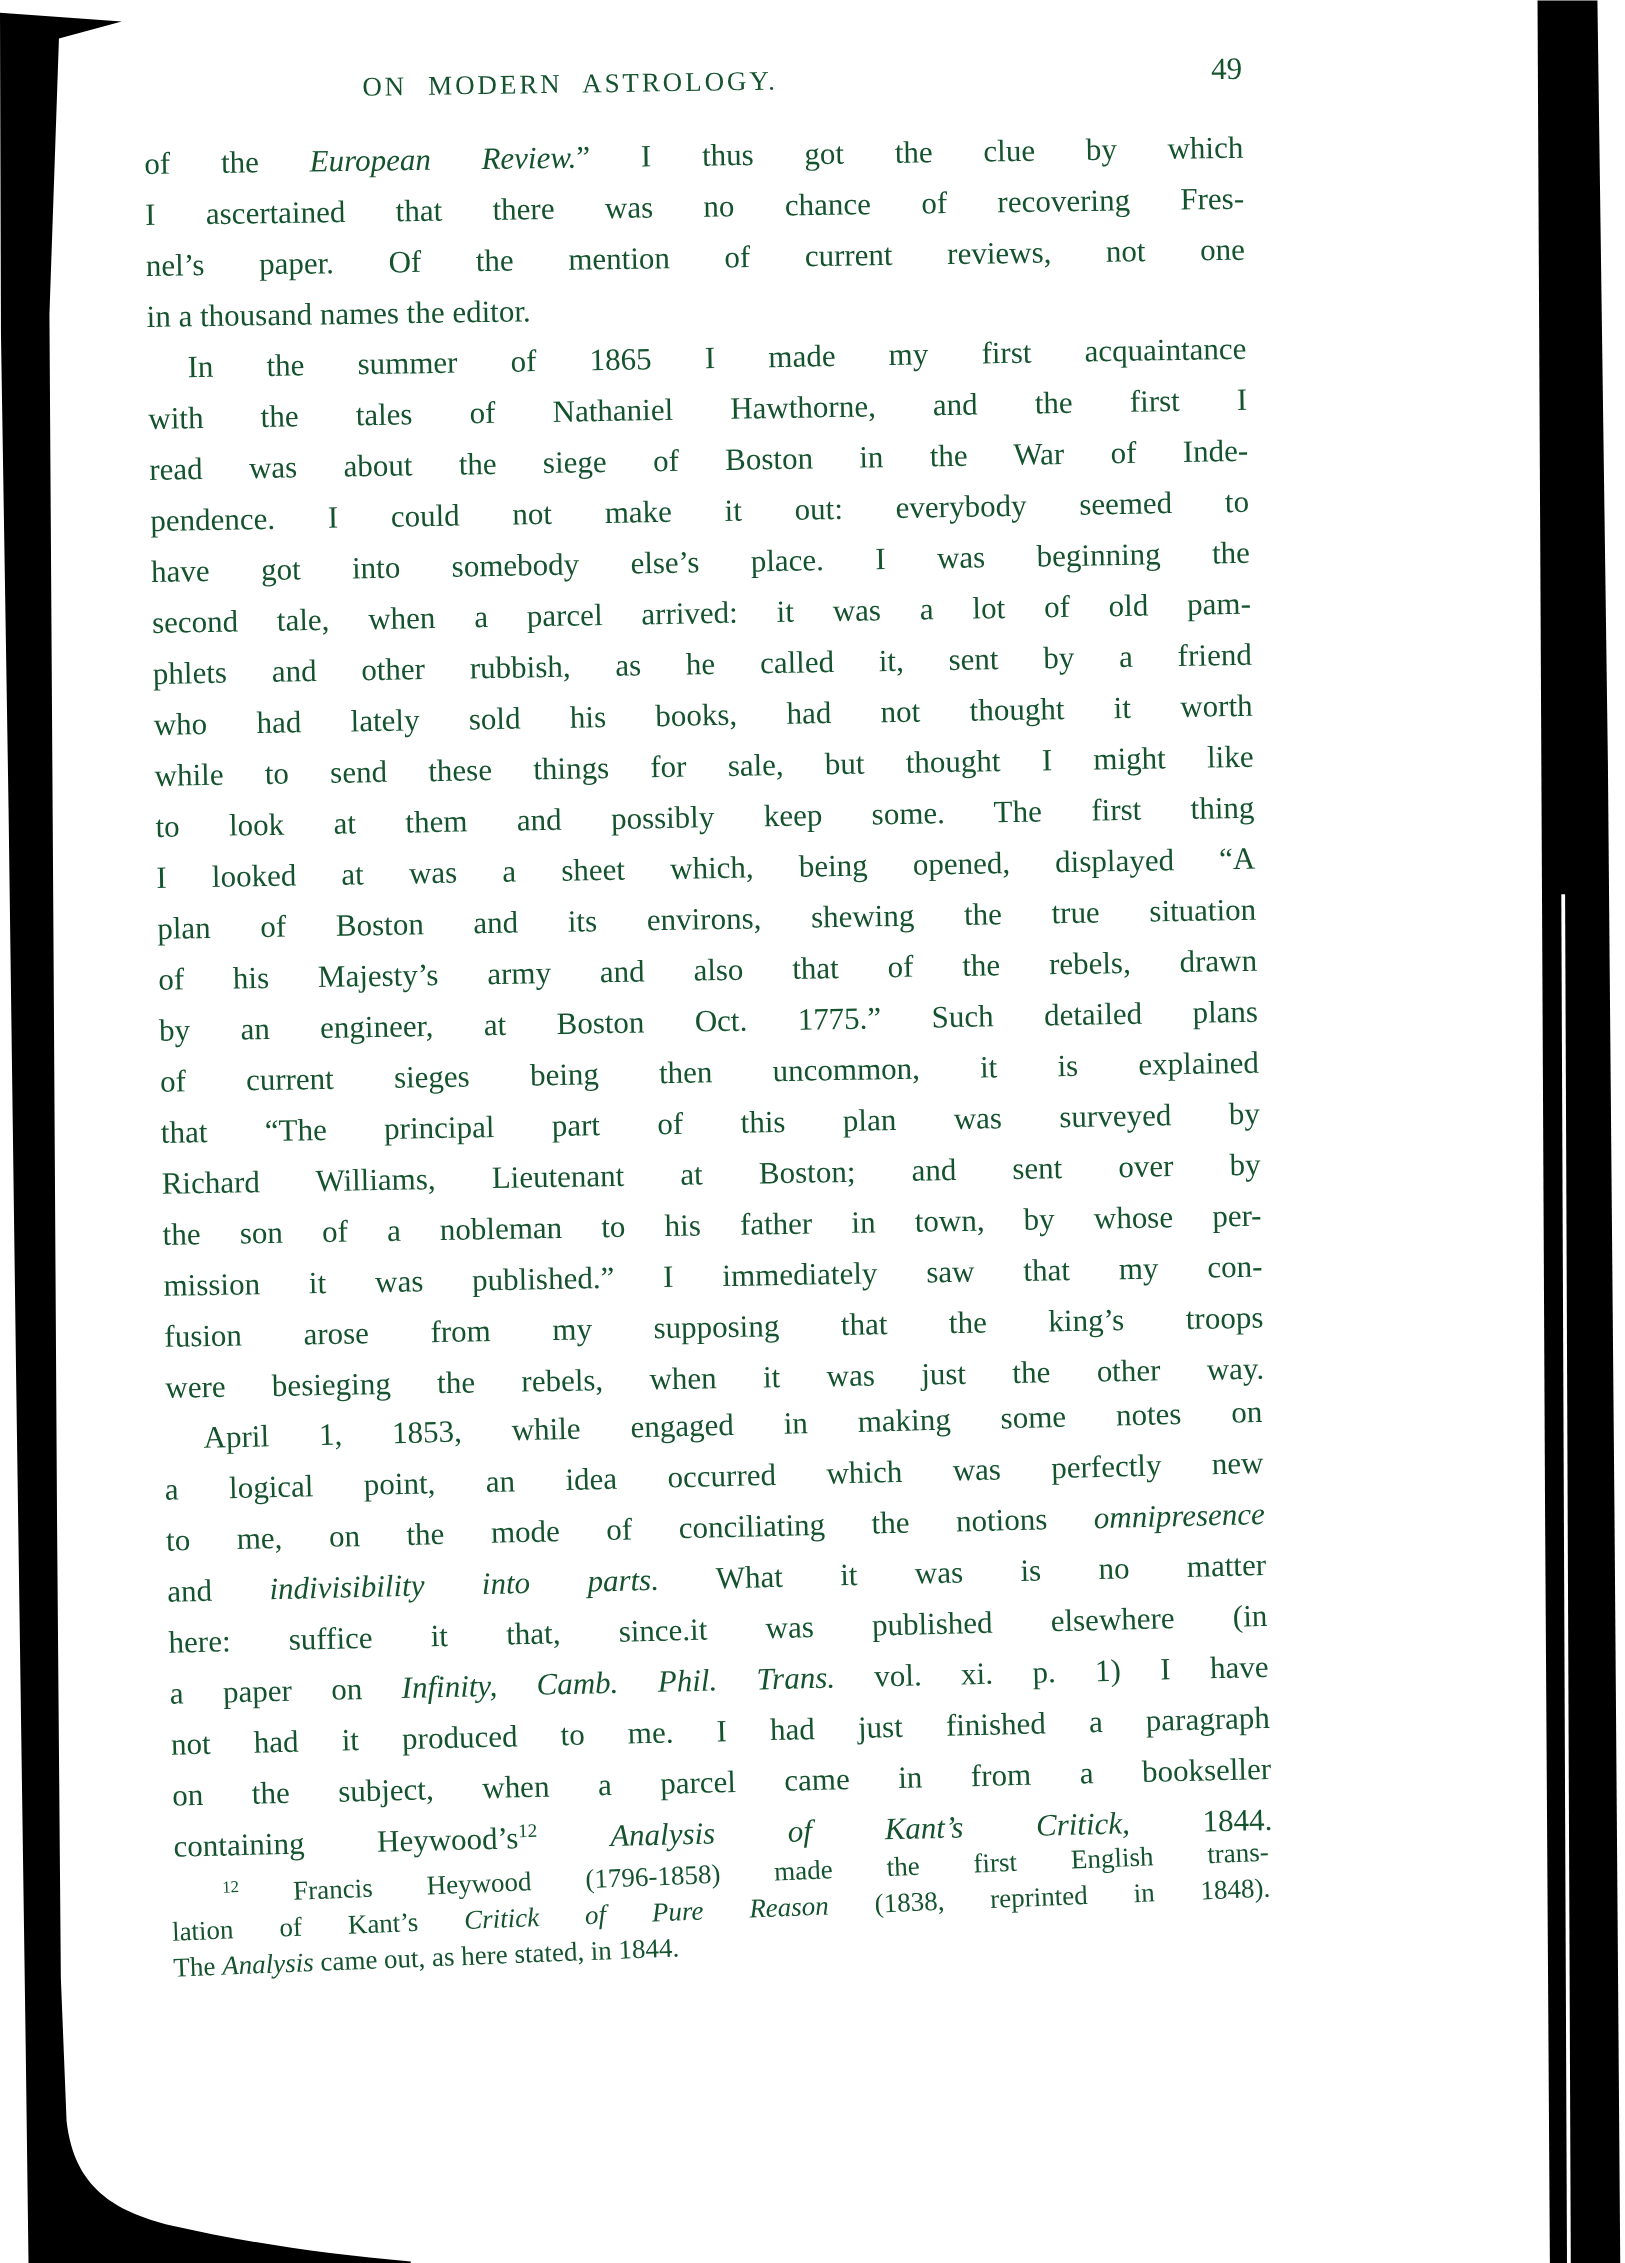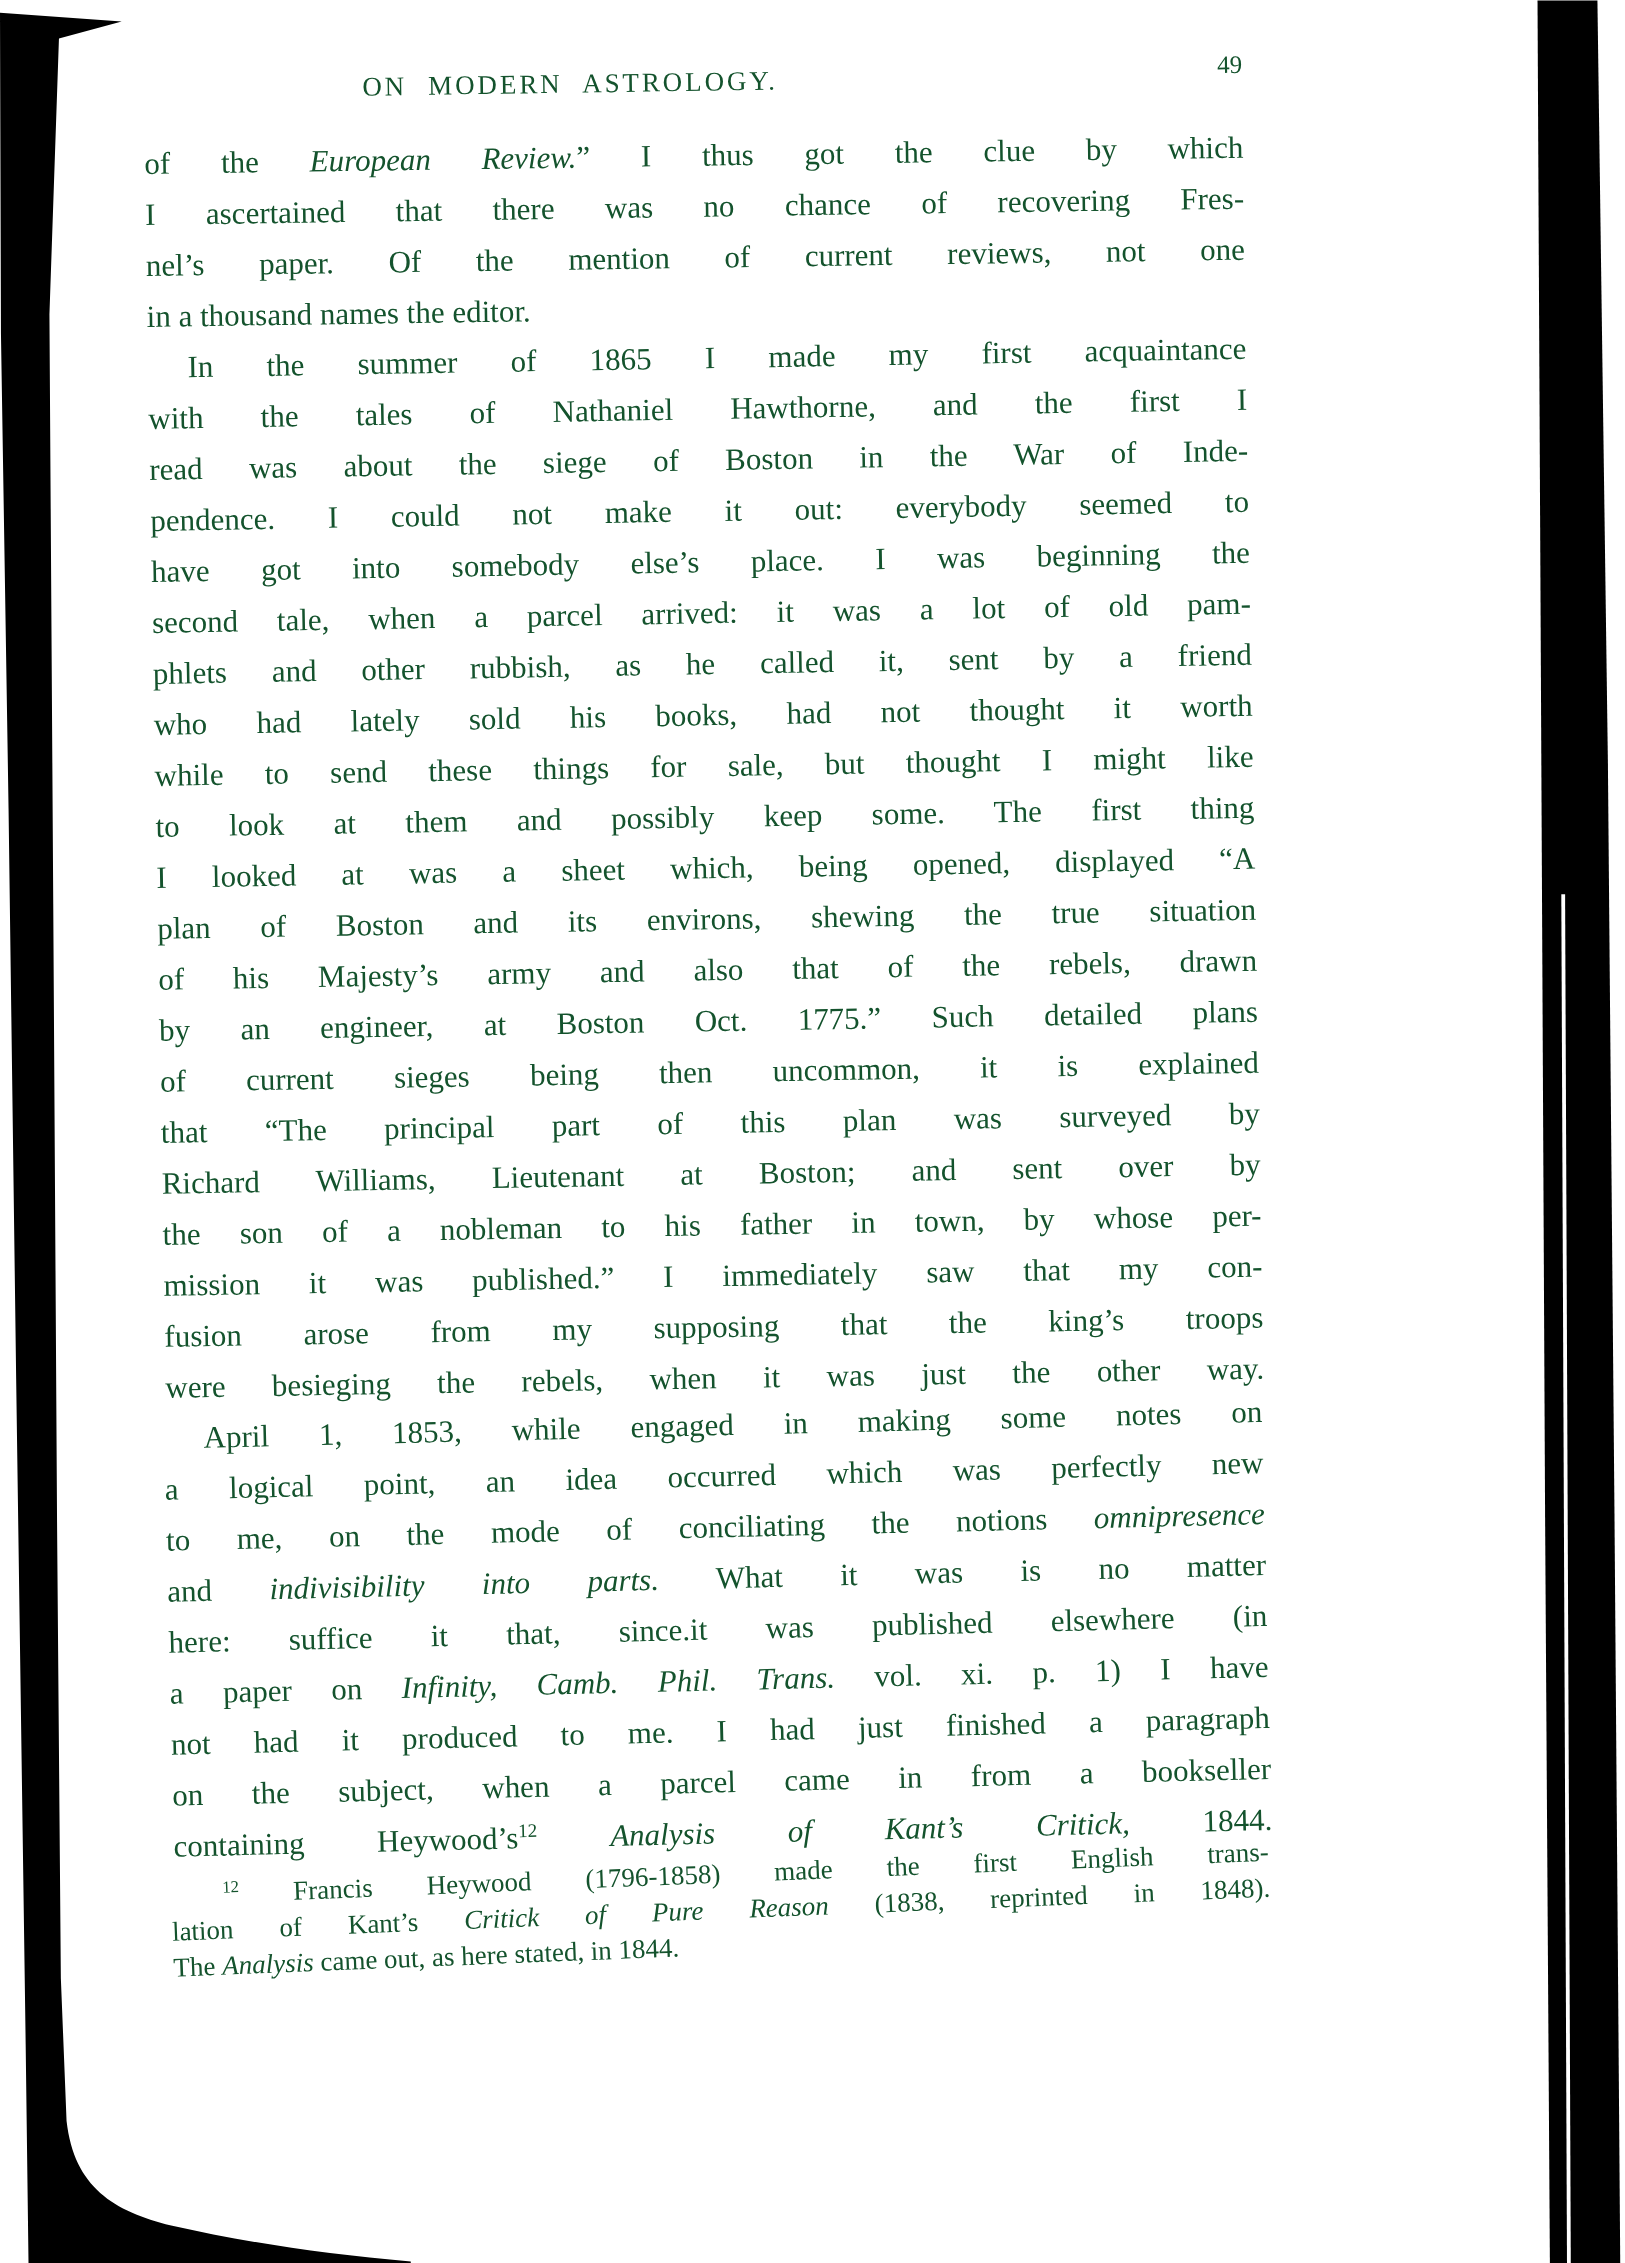--- a/index.html
+++ b/index.html
@@ -37,21 +37,21 @@
     top: 7.6px;
     font-size: 27px;
     letter-spacing: 2.9px;
     word-spacing: 11.4px;
     white-space: nowrap;
   }
   .page-number {
     position: absolute;
     right: 0;
     top: 0;
-    font-size: 25px;
+    font-size: 31px;
   }
   .bodytext { font-size: 31px; line-height: 51px; }
   .para { transform-origin: 0 0; }
   .para.t1 { transform: rotate(-0.15deg); }
   .para.t2 { transform: rotate(-0.55deg); }
   .line {
     text-align: justify;
     text-align-last: justify;
     white-space: normal;
   }

